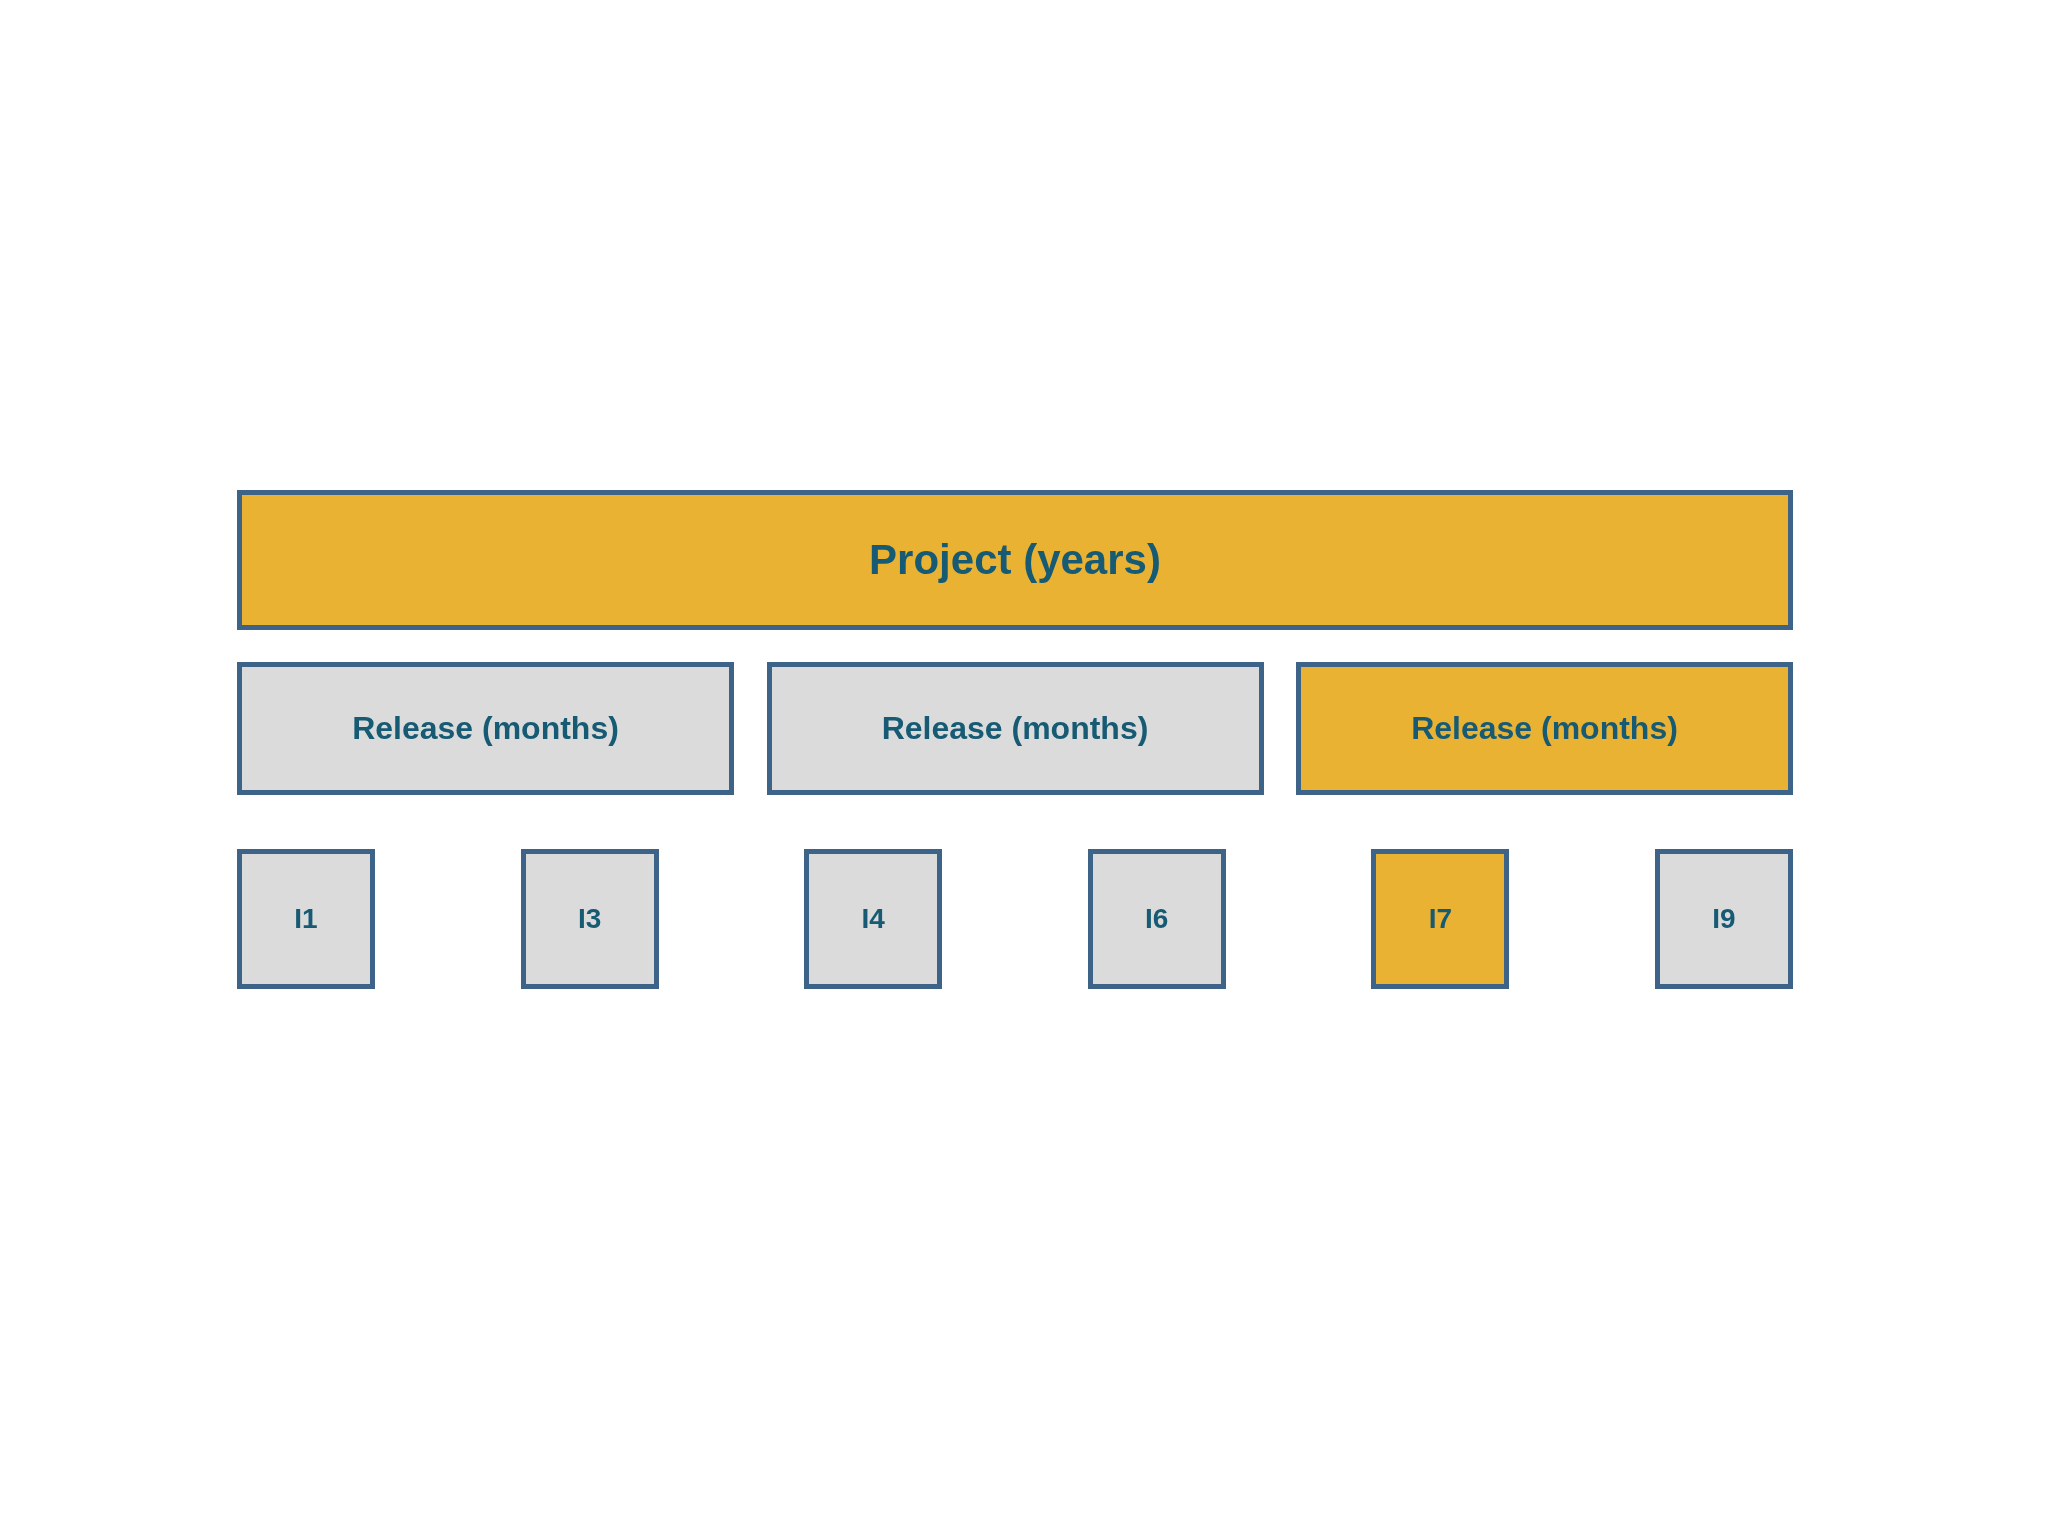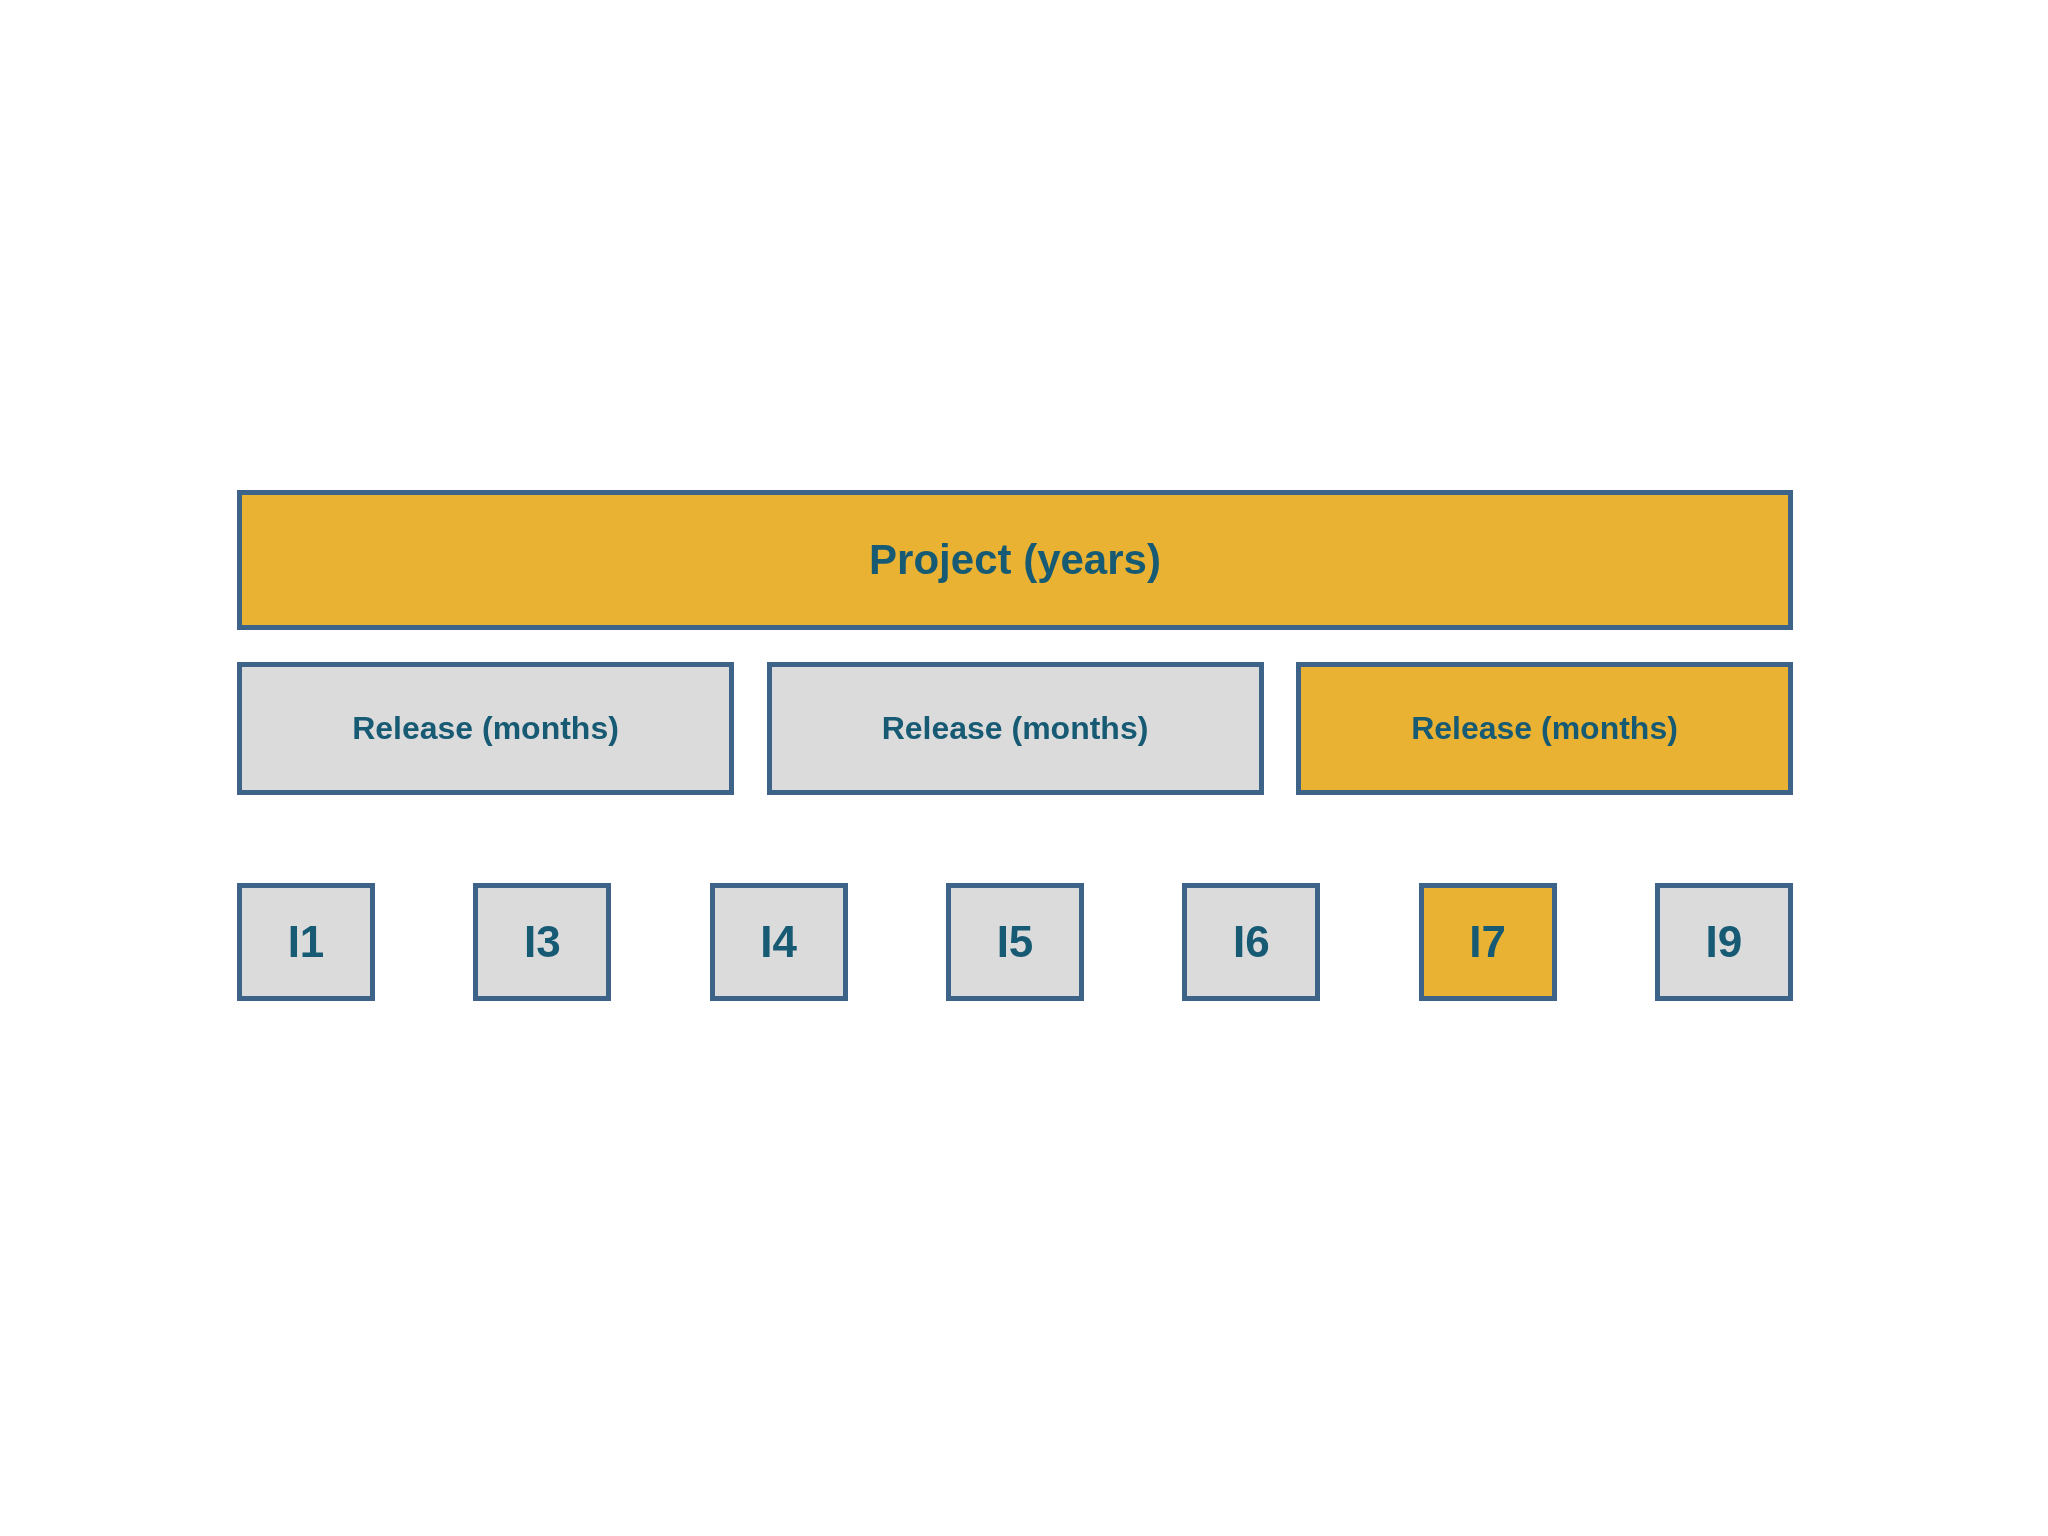--- a/index.html
+++ b/index.html
@@ -60,23 +60,22 @@
     height: 133px;
     font-size: 32px;
   }
   .iteration-row {
     width: 1556px;
     display: flex;
     justify-content: space-between;
   }
   .iteration-box {
     width: 138px;
-    height: 118px;
-    font-size: 44px;
-    margin-top: 34px;
+    height: 140px;
+    font-size: 28px;
   }
 </style>
 </head>
 <body>
 
 <div class="canvas">
   <div class="stack">
 
     <div class="box project-bar variant-orange">
       <span>Project (years)</span>
@@ -98,23 +97,20 @@
       <div class="box iteration-box variant-gray">
         <span>I1</span>
       </div>
       <div class="box iteration-box variant-gray">
         <span>I3</span>
       </div>
       <div class="box iteration-box variant-gray">
         <span>I4</span>
       </div>
       <div class="box iteration-box variant-gray">
-        <span>I5</span>
-      </div>
-      <div class="box iteration-box variant-gray">
         <span>I6</span>
       </div>
       <div class="box iteration-box variant-orange">
         <span>I7</span>
       </div>
       <div class="box iteration-box variant-gray">
         <span>I9</span>
       </div>
     </div>
 

